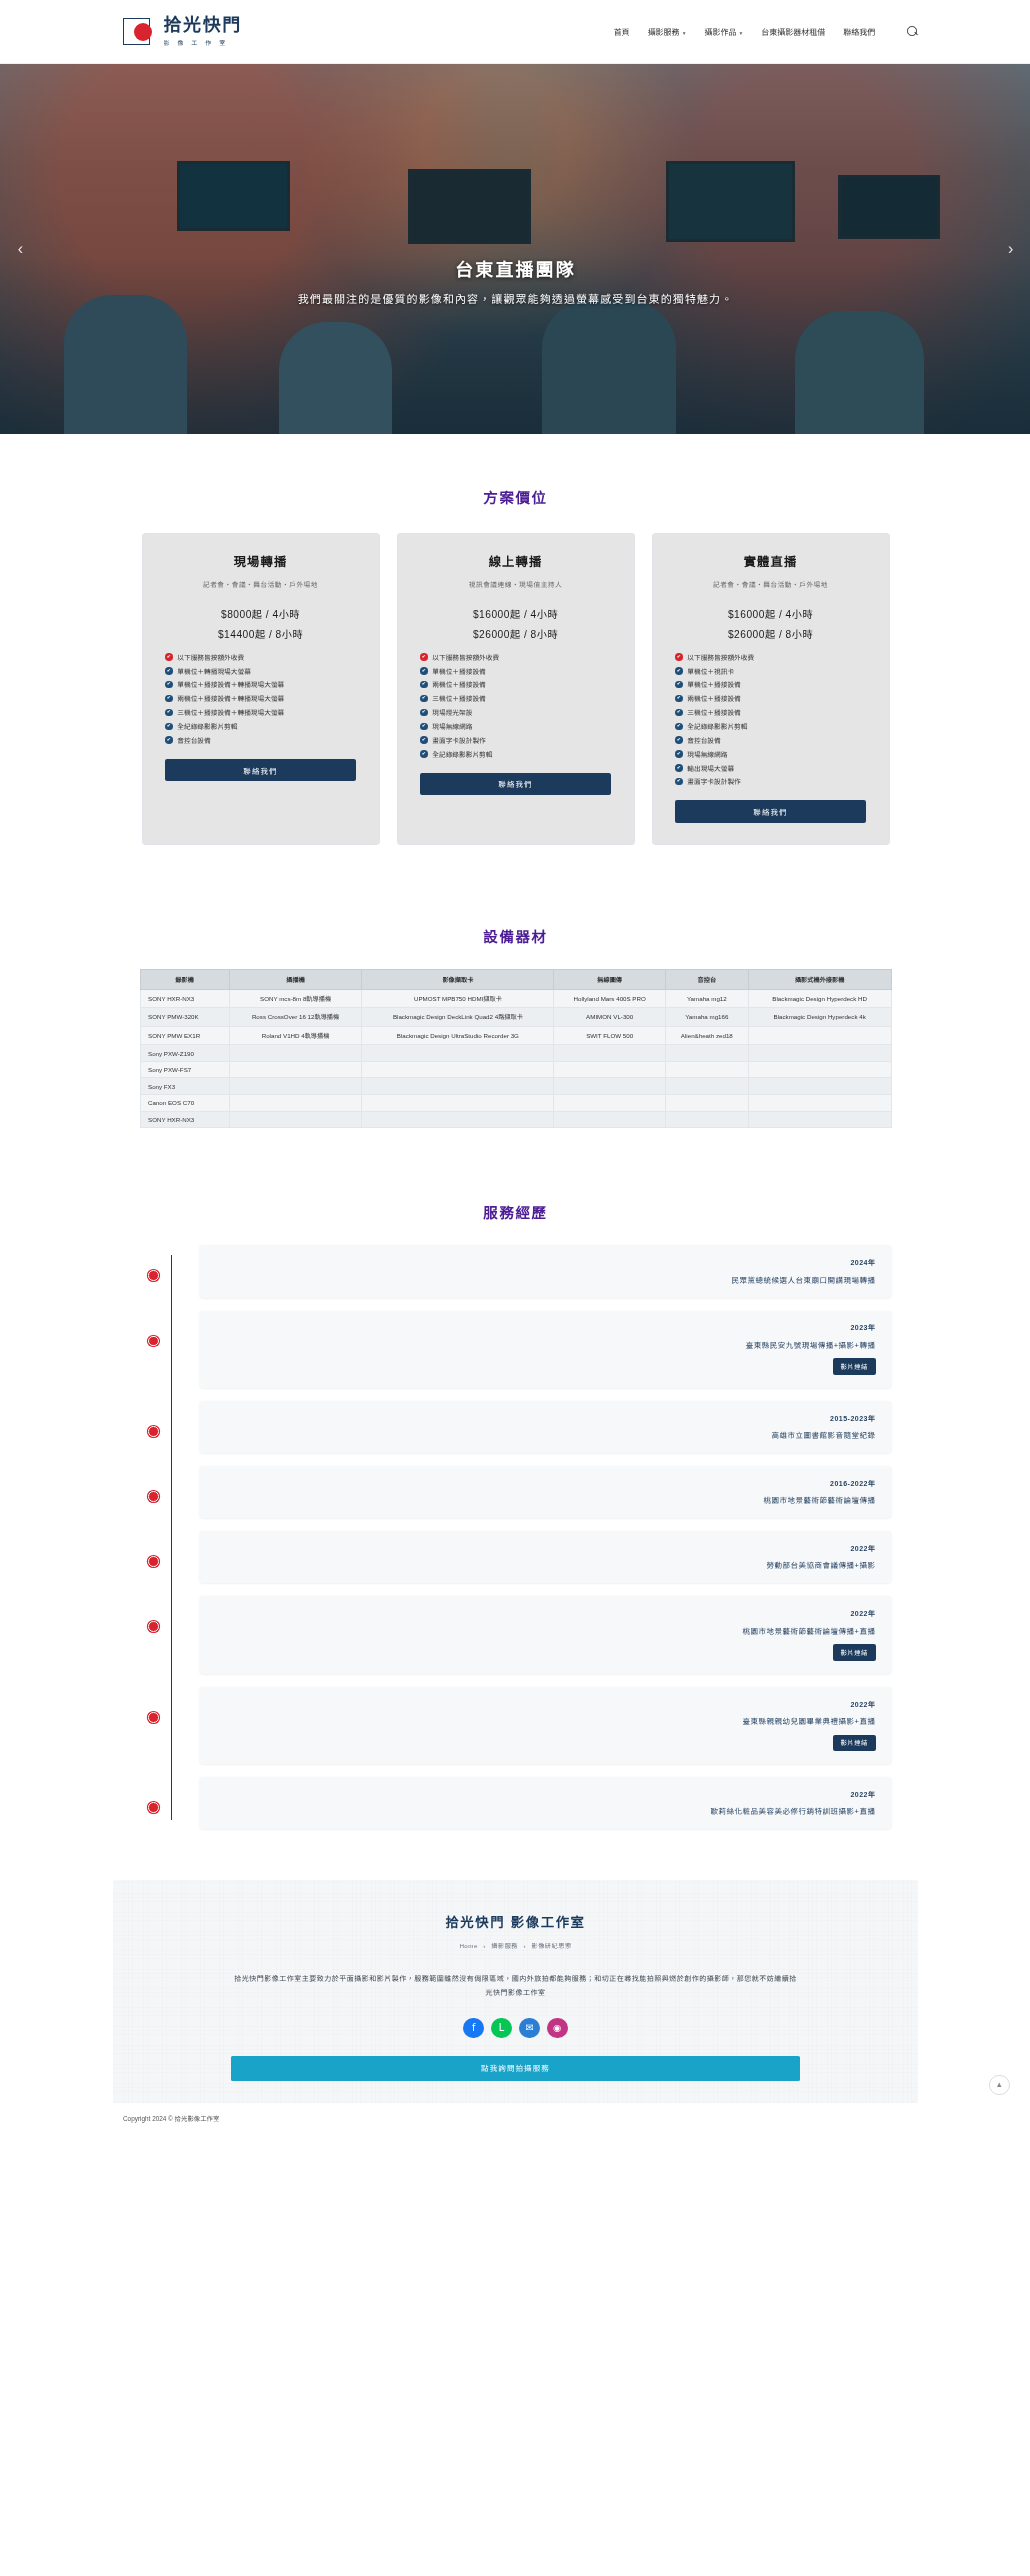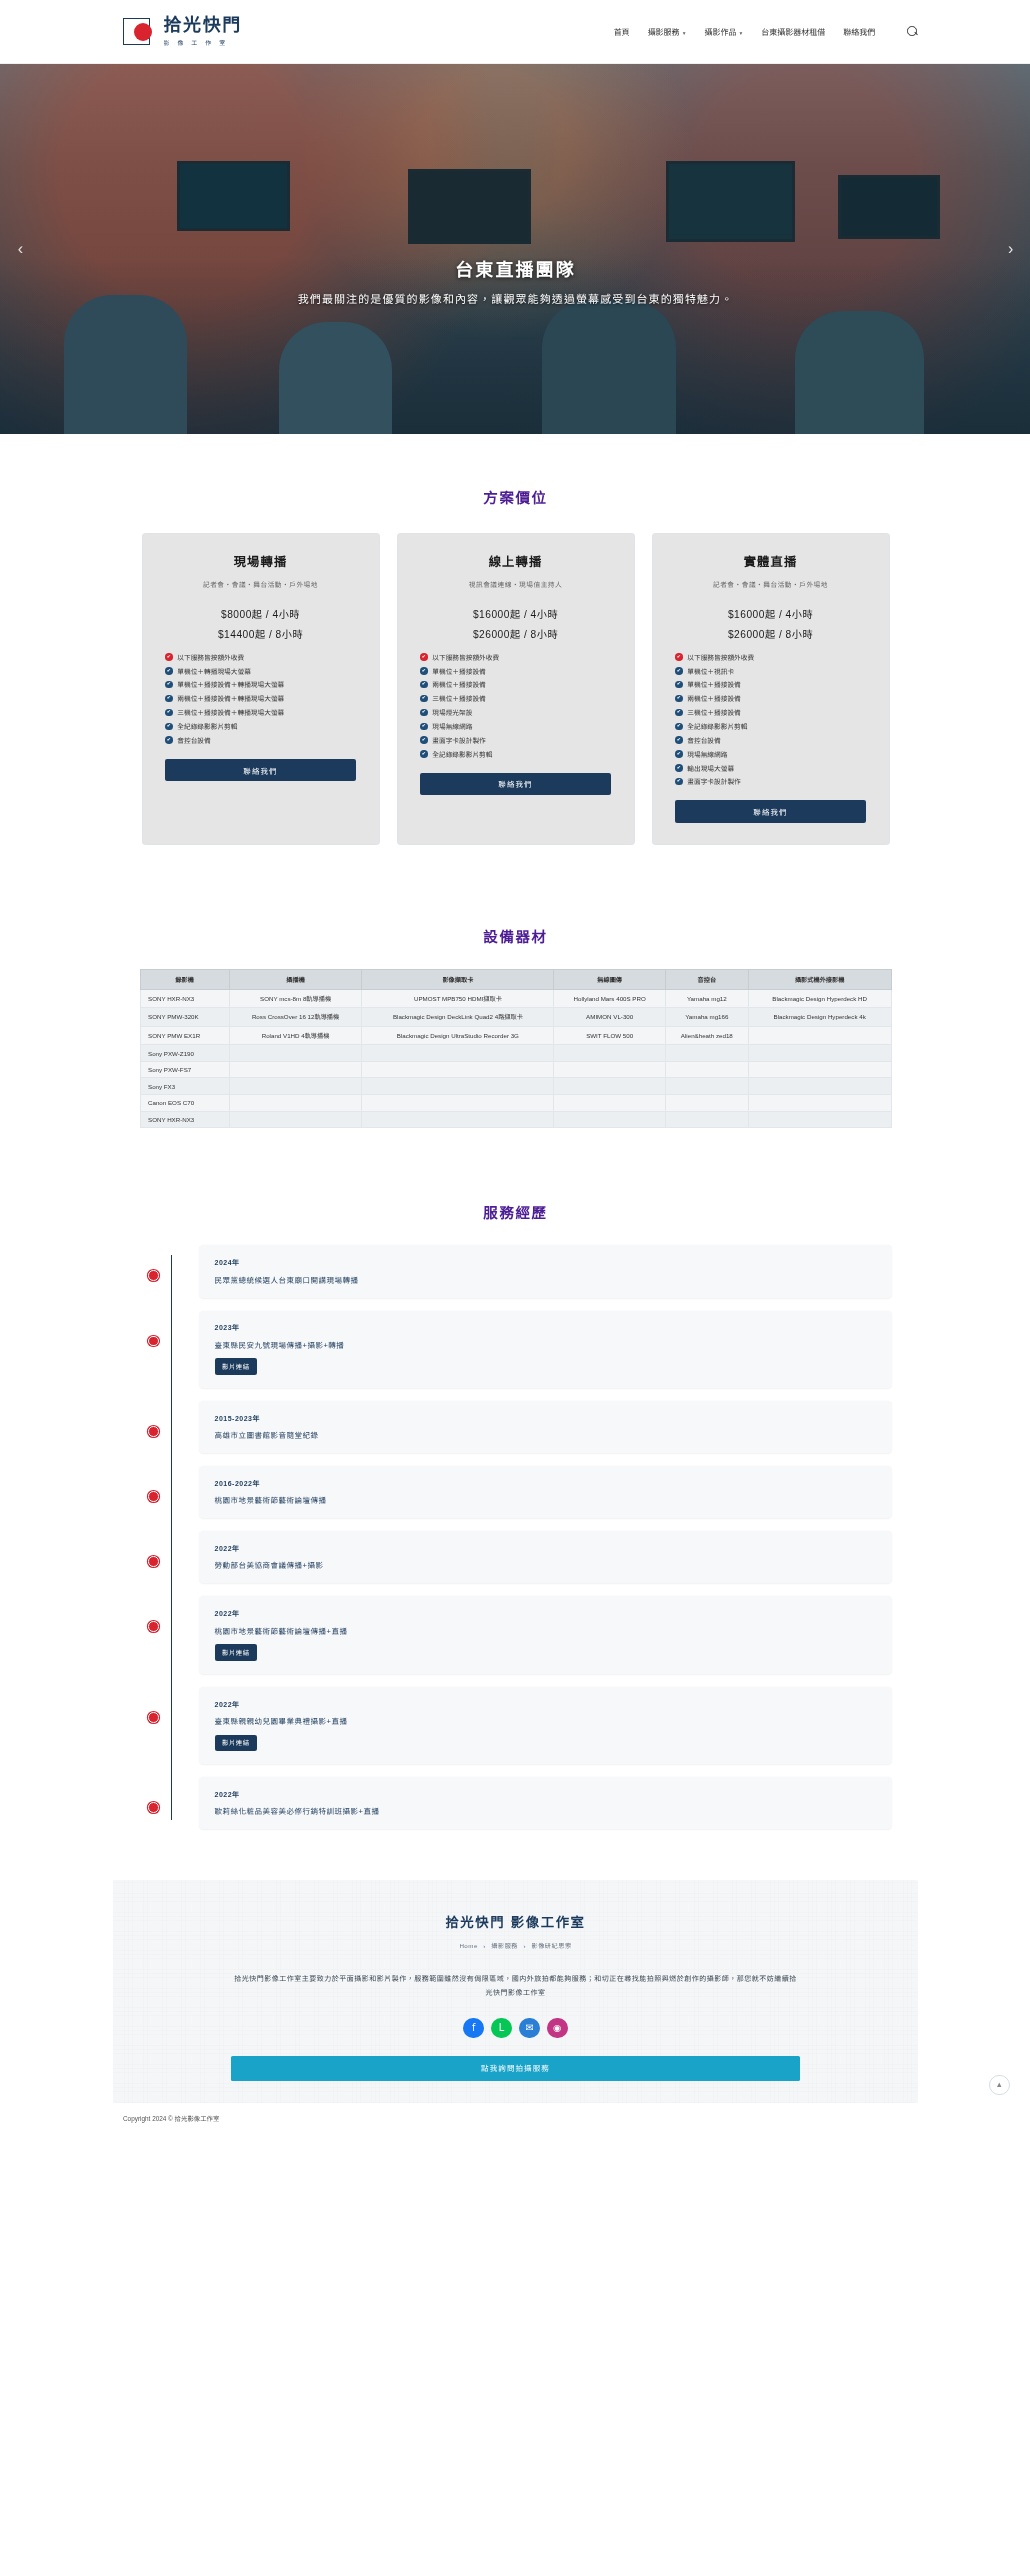--- a/index.html
+++ b/index.html
@@ -204,21 +204,21 @@
   
   .timeline-sec { padding: 32px 0 38px; }
   .timeline {
     width: 752px; margin: 23.6px auto 0; position: relative;
     padding-left: 32px;
   }
   .timeline::before {
     content:""; position:absolute; left: 31px; top: 9.7px; bottom: 9.7px;
     width: 1.6px; background: #1b3a5c;
   }
-  .tl-item { position: relative; margin-bottom: 13px; }
+  .tl-item { position: relative; margin-bottom: 13px; text-align: right; }
   .tl-dot {
     position:absolute; left: -23.6px; top: 25px;
     width: 10.7px; height: 10.7px; border-radius: 50%;
     background:#d9232e; border: 1.6px solid #fff;
     box-shadow: 0 0 0 1.1px #d9232e;
   }
   .tl-card {
     background: #f7f8f9; border-radius: 4.3px;
     padding: 11.8px 16px 13px;
     box-shadow: 0 0.5px 1.6px rgba(0,0,0,.06);

